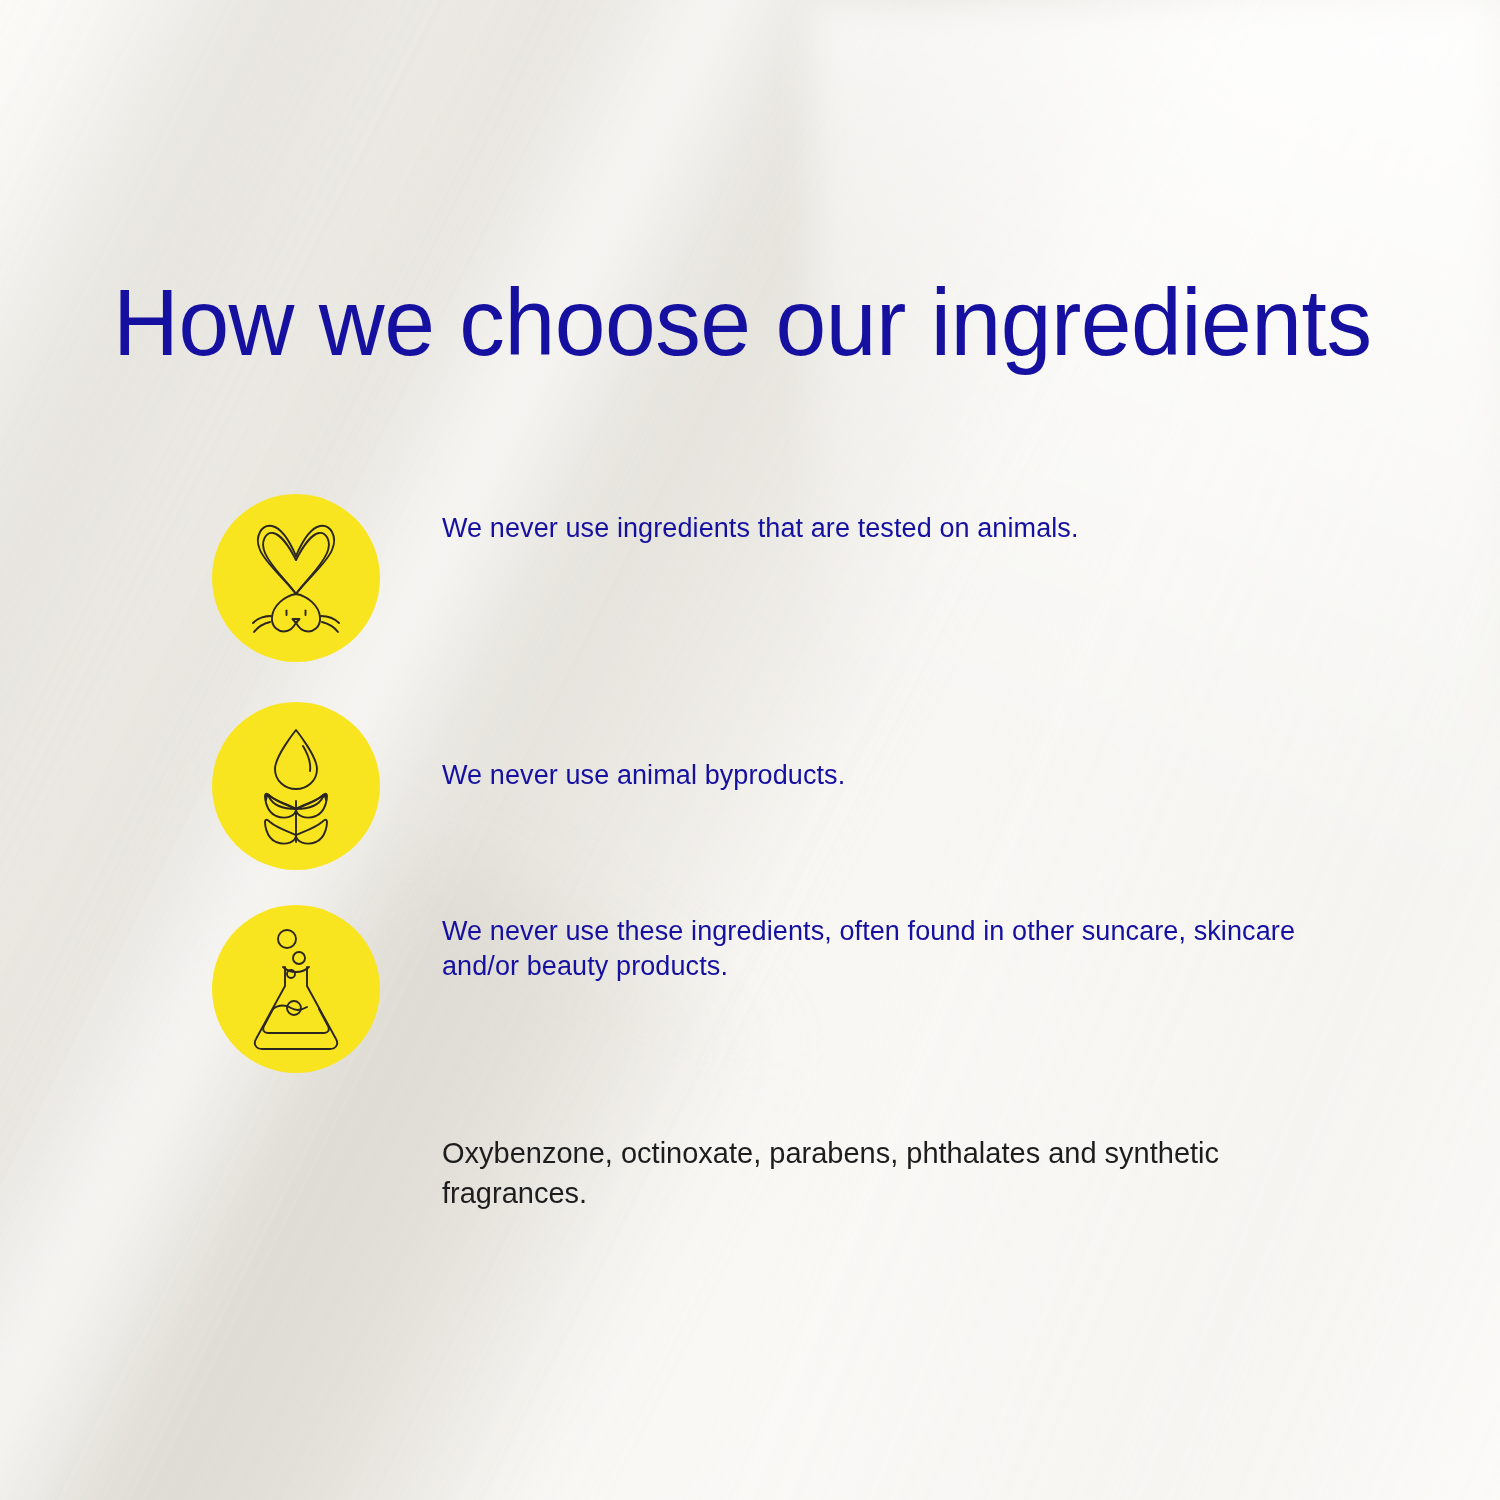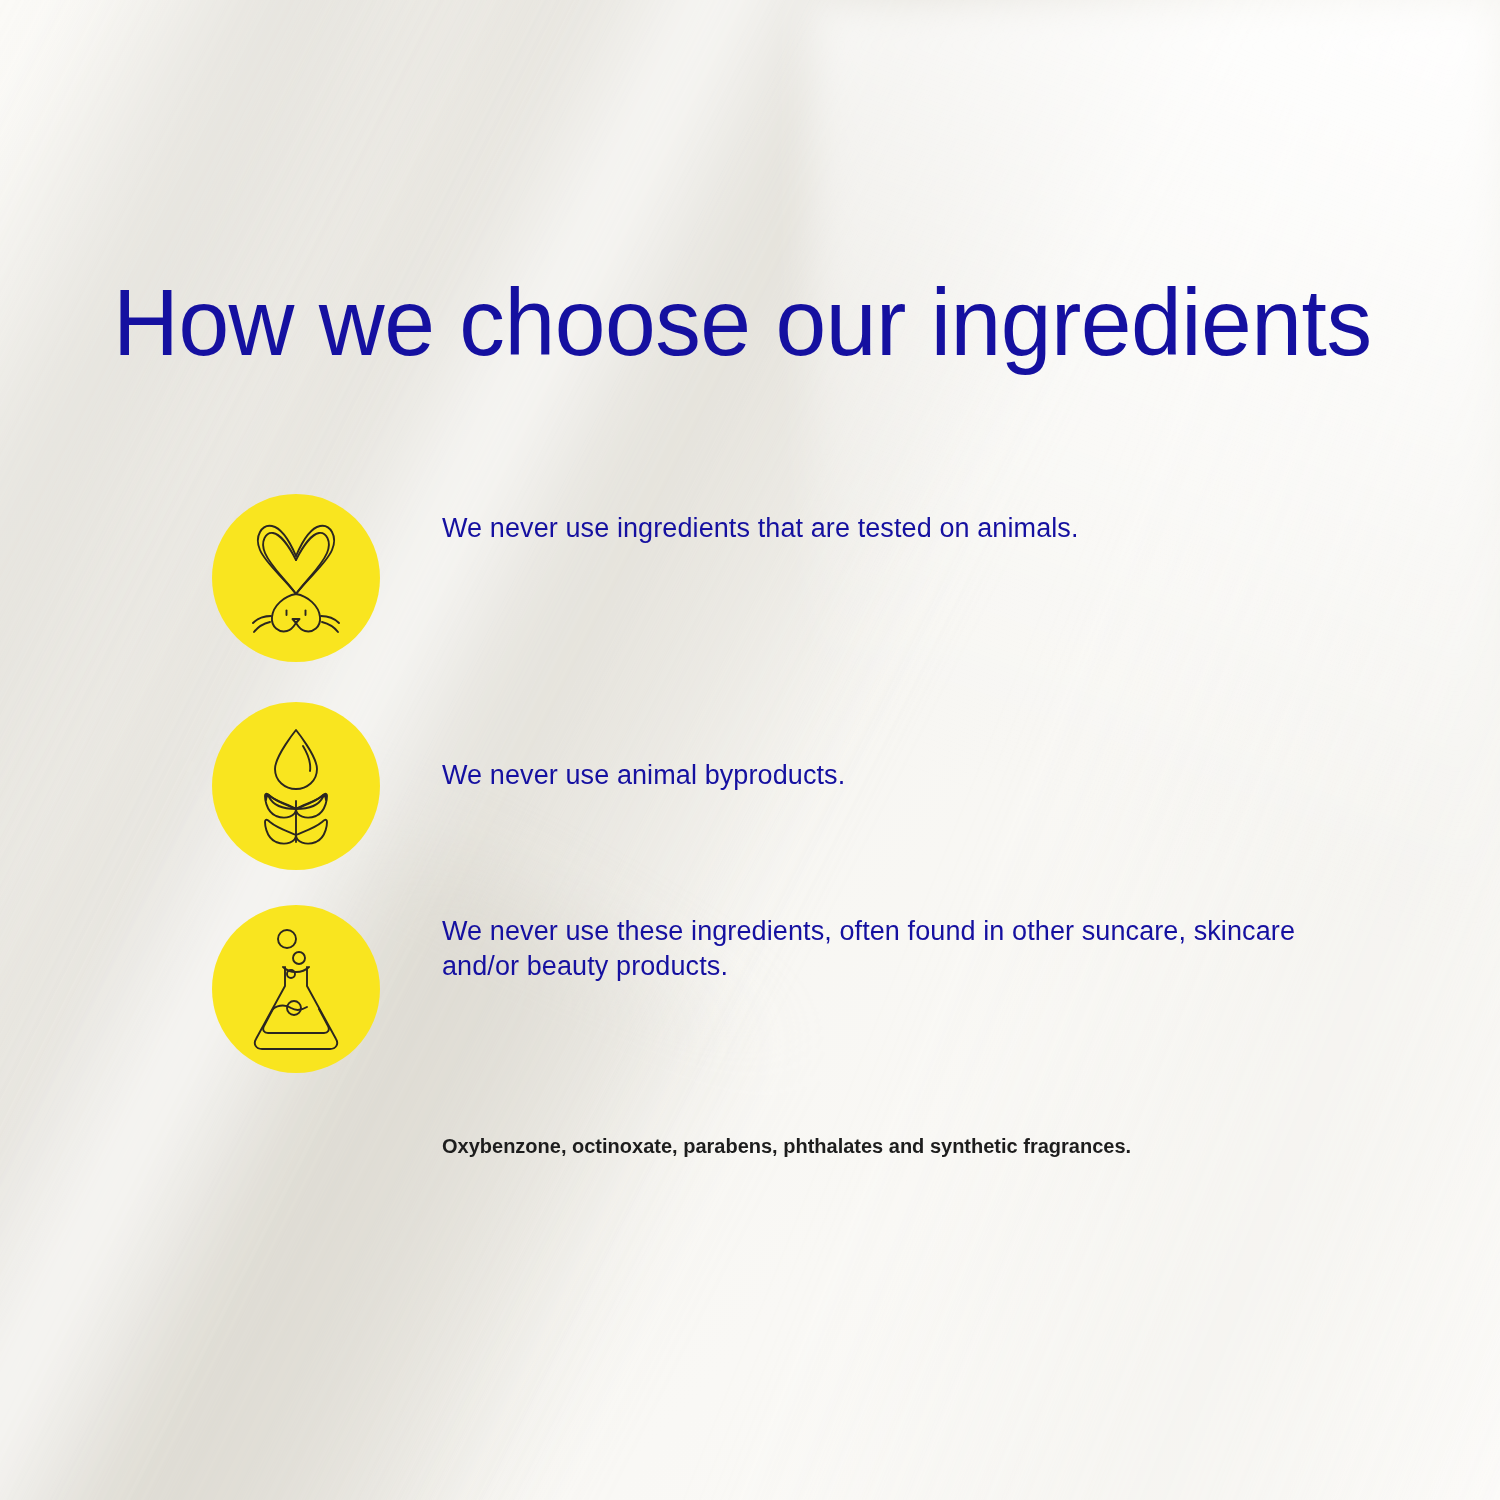--- a/index.html
+++ b/index.html
@@ -149,24 +149,24 @@
   }
   .i0 .feature-text { top:17px;  width:790px; }
   .i1 .feature-text { top:56px;  width:790px; }
   .i2 .feature-text { top:9px;  width:900px; }
 
   .feature-note {
     position:absolute;
     left:230px;
     top:228px;
     width:790px;
-    font-size:20px;
+    font-size:29px;
     line-height:1.38;
     color:#1d1d1d;
-    font-weight:700;
+    font-weight:400;
   }
 </style>
 </head>
 <body>
 
 <div id="bg">
   <div class="band b1"></div>
   <div class="band b3"></div>
   <div class="band b4"></div>
   <div class="band b5"></div>

